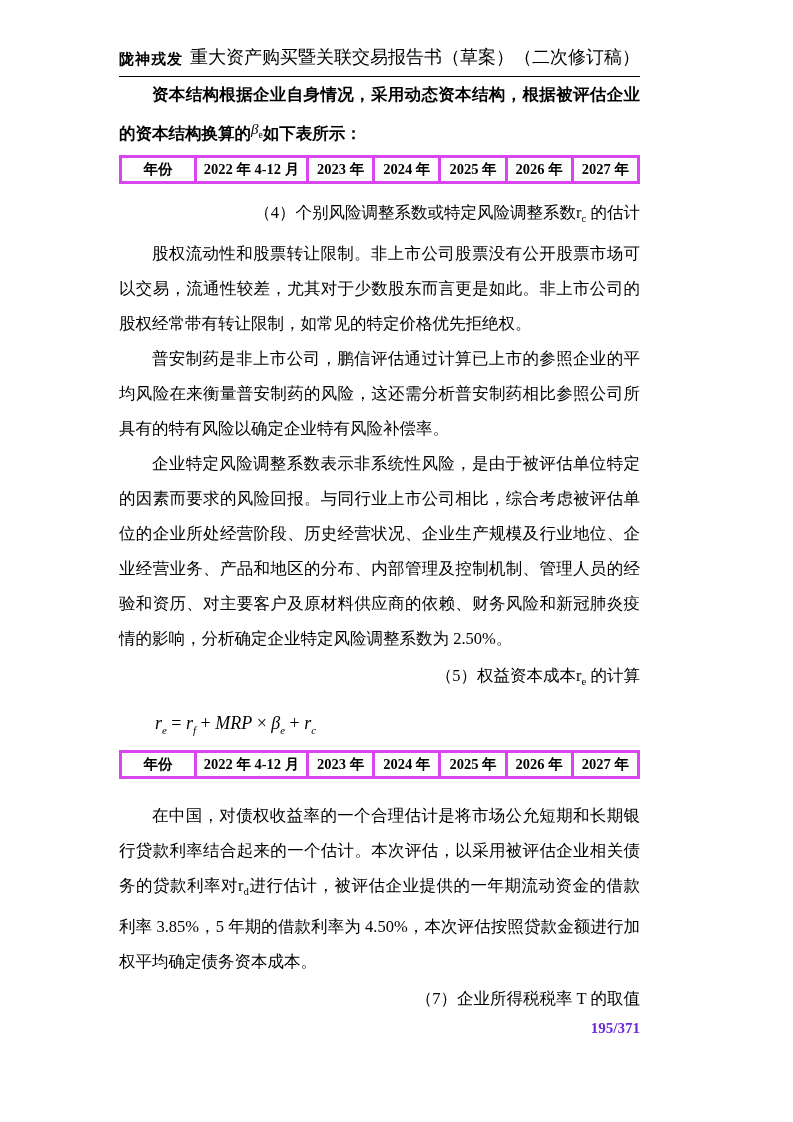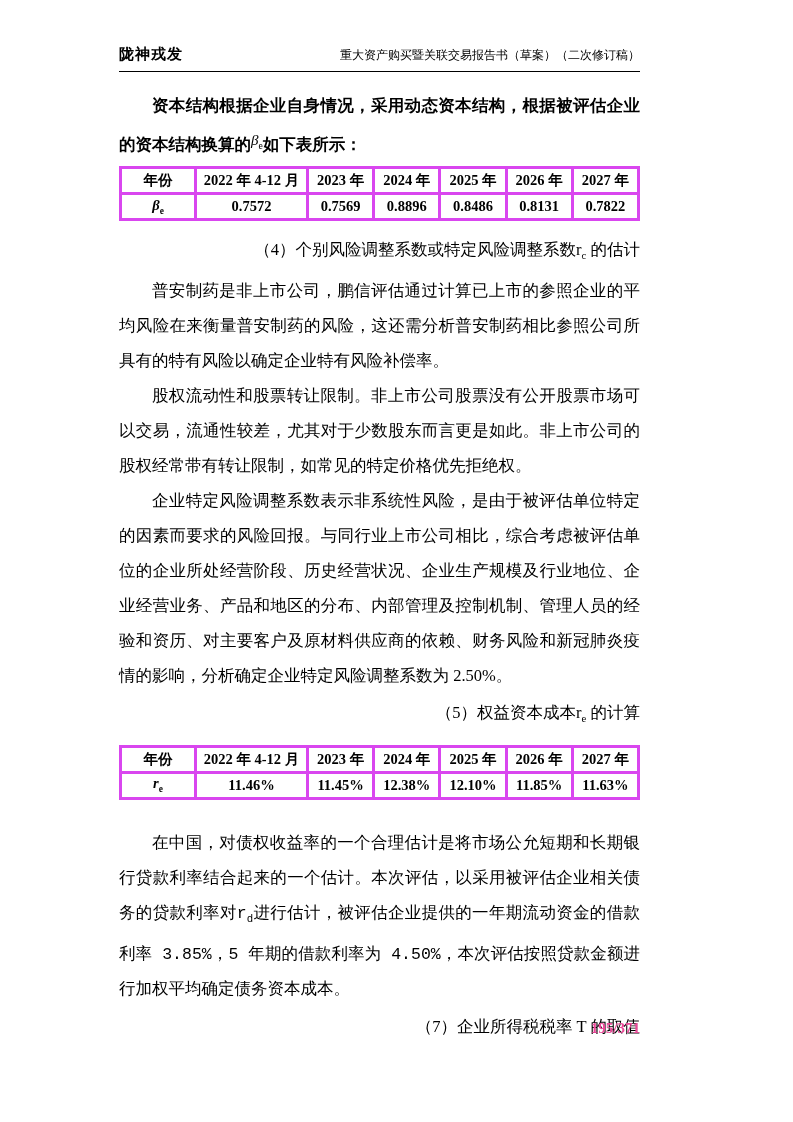--- a/index.html
+++ b/index.html
@@ -15,30 +15,30 @@
     overflow: hidden;
   }
   .doc-header {
     display: flex;
     justify-content: space-between;
     align-items: flex-end;
     border-bottom: 1px solid #000;
     padding-bottom: 7px;
   }
   .hdr-left { font-size: 15px; font-weight: bold; letter-spacing: 1px; }
-  .hdr-right { font-size: 12px; }
+  .hdr-right { font-size: 18px; }
 
   .para {
     margin: 0;
     font-size: 16.5px;
     line-height: 35px;
     text-align: justify;
     text-indent: 2em;
   }
-  .intro { font-weight: bold; margin-top: 16px; }
+  .intro { font-weight: bold; }
   .beta-raised { font-weight: normal; vertical-align: 5px; font-size: 15px; }
   .beta-raised i { font-style: italic; }
   sub { font-size: 0.65em; }
 
   .data-table {
     width: 100%;
     border-collapse: collapse;
     table-layout: fixed;
     margin-top: 3px;
   }
@@ -53,21 +53,21 @@
     padding: 0 2px;
   }
   .rowlabel i { font-style: italic; }
   .t2 { margin-top: 8px; }
 
   .heading { text-align: right; }
   .h4 { margin: 11px 0 0; }
   .h5 { margin: 2px 0 0; }
   .h6 { margin: 8px 0 0; }
   .h7 { margin: 2px 0 0; }
-  .p5 { margin-top: 26px; font-family: Liberation Mono, monospace; }
+  .p5 { margin-top: 19px; }
 
   .formula {
     margin: 10px 0 0;
     font-size: 18px;
     line-height: 26px;
     text-indent: 2em;
     text-align: left;
   }
   .formula i { font-style: italic; }
   .formula sub { font-size: 0.6em; font-style: italic; }
@@ -105,40 +105,32 @@
     <tbody>
         <tr>
       <th>年份</th>
       <th>2022 年 4-12 月</th>
       <th>2023 年</th>
       <th>2024 年</th>
       <th>2025 年</th>
       <th>2026 年</th>
       <th>2027 年</th>
     </tr>
-    <tr>
-      <td class="rowlabel"><i>β</i><sub>e</sub></td>
-      <td>0.7572</td>
-      <td>0.7569</td>
-      <td>0.8896</td>
-      <td>0.8486</td>
-      <td>0.8131</td>
-      <td>0.7822</td>
-    </tr>
   </tbody>
     </table>
 
   <p class="para heading h4"><span>（4）个别风险调整系数或特定风险调整系数r</span><sub>c</sub><span> 的估计</span></p>
 
+  <p class="para">股权流动性和股票转让限制。非上市公司股票没有公开股票市场可以交易，流通性较差，尤其对于少数股东而言更是如此。非上市公司的股权经常带有转让限制，如常见的特定价格优先拒绝权。</p>
   <p class="para">普安制药是非上市公司，鹏信评估通过计算已上市的参照企业的平均风险在来衡量普安制药的风险，这还需分析普安制药相比参照公司所具有的特有风险以确定企业特有风险补偿率。</p>
-  <p class="para">股权流动性和股票转让限制。非上市公司股票没有公开股票市场可以交易，流通性较差，尤其对于少数股东而言更是如此。非上市公司的股权经常带有转让限制，如常见的特定价格优先拒绝权。</p>
   <p class="para">企业特定风险调整系数表示非系统性风险，是由于被评估单位特定的因素而要求的风险回报。与同行业上市公司相比，综合考虑被评估单位的企业所处经营阶段、历史经营状况、企业生产规模及行业地位、企业经营业务、产品和地区的分布、内部管理及控制机制、管理人员的经验和资历、对主要客户及原材料供应商的依赖、财务风险和新冠肺炎疫情的影响，分析确定企业特定风险调整系数为 2.50%。</p>
 
   <p class="para heading h5"><span>（5）权益资本成本r</span><sub>e</sub><span> 的计算</span></p>
 
+  <p class="formula"><i>r</i><sub>e</sub><span> = </span><i>r</i><sub>f</sub><span> + </span><i>MRP</i><span> × </span><i>β</i><sub>e</sub><span> + </span><i>r</i><sub>c</sub></p>
 
   <table class="data-table t2">
     <colgroup>
       <col style="width:75px">
         <col style="width:112px">
         <col>
         <col>
         <col>
         <col>
         <col>
@@ -146,32 +138,23 @@
     <tbody>
         <tr>
       <th>年份</th>
       <th>2022 年 4-12 月</th>
       <th>2023 年</th>
       <th>2024 年</th>
       <th>2025 年</th>
       <th>2026 年</th>
       <th>2027 年</th>
     </tr>
-    <tr>
-      <td class="rowlabel"><i>r</i><sub>e</sub></td>
-      <td>11.46%</td>
-      <td>11.45%</td>
-      <td>12.38%</td>
-      <td>12.10%</td>
-      <td>11.85%</td>
-      <td>11.63%</td>
-    </tr>
   </tbody>
     </table>
 
 
   <p class="para p5"><span>在中国，对债权收益率的一个合理估计是将市场公允短期和长期银行贷款利率结合起来的一个估计。本次评估，以采用被评估企业相关债务的贷款利率对r</span><sub>d</sub><span>进行估计，被评估企业提供的一年期流动资金的借款利率 3.85%，5 年期的借款利率为 4.50%，本次评估按照贷款金额进行加权平均确定债务资本成本。</span></p>
 
   <p class="para heading h7">（7）企业所得税税率 T 的取值</p>
 
-  <div class="page-number" style="color: #ec4899;">195/371</div>
+  <div class="page-number" style="color: #6d28d9;">195/371</div>
 
 </div>
 
 </body></html>

